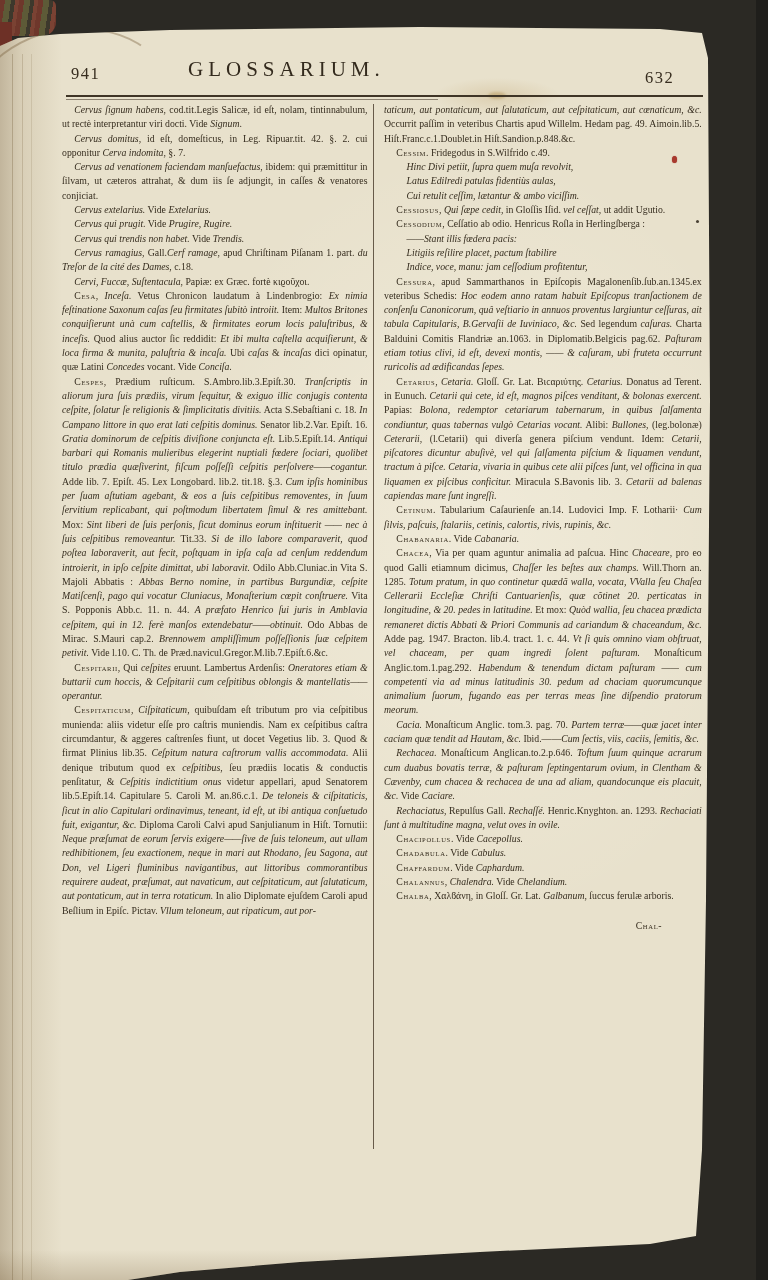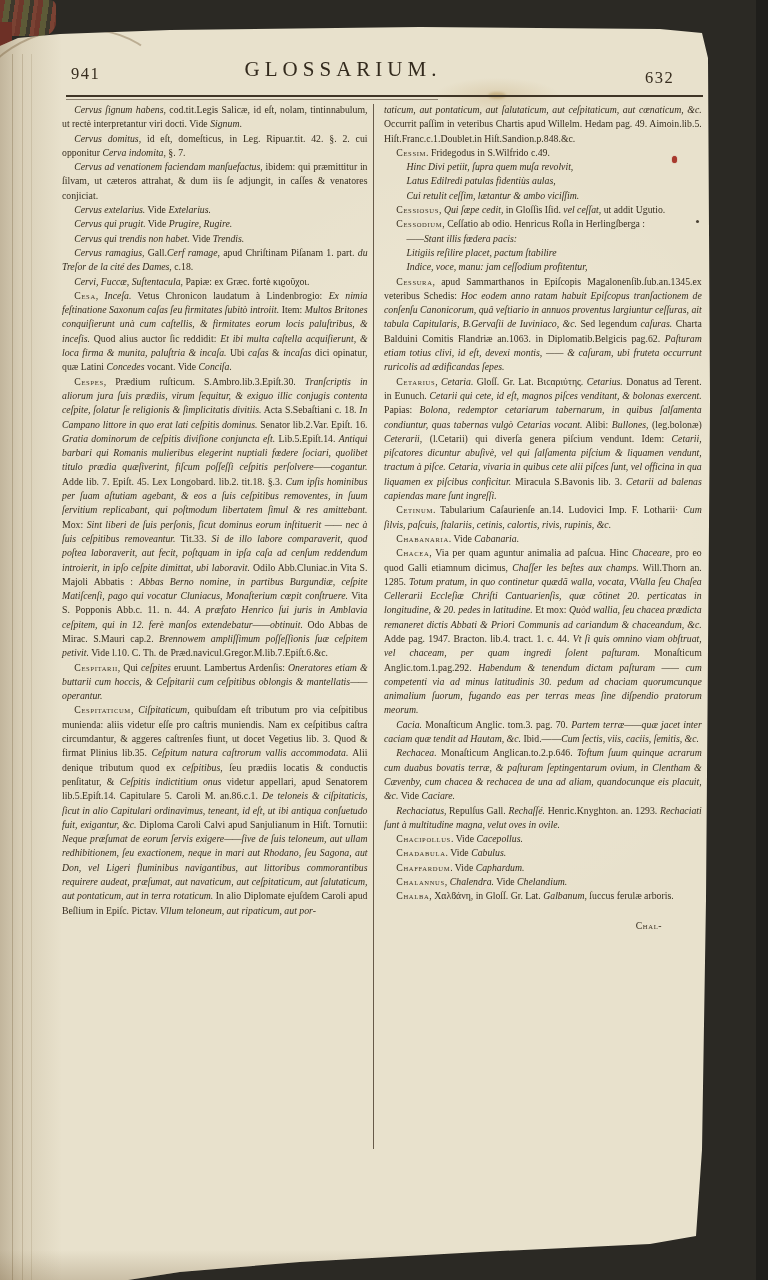--- a/index.html
+++ b/index.html
@@ -21,21 +21,21 @@
       linear-gradient(180deg, rgba(115,90,55,0.20) 0px, rgba(0,0,0,0) 16px),
       linear-gradient(0deg, rgba(115,90,55,0.25) 0px, rgba(0,0,0,0) 30px),
       #e8e1cc;}
   .fore-edge-line{position:absolute;top:54px;width:1px;height:1226px;background:rgba(110,85,50,0.30);}
   .fe1{left:12px;} .fe2{left:22px;background:rgba(110,85,50,0.22);} .fe3{left:31px;background:rgba(110,85,50,0.15);}
   .corner-curve{position:absolute;left:-34px;top:28px;width:210px;height:170px;border:2px solid transparent;
     border-top-color:rgba(120,95,60,0.40);border-radius:50%;transform:rotate(-9deg);}
   
   .pageno{position:absolute;font-size:16.5px;letter-spacing:1.5px;color:#372d1f;}
   .pn-left{left:71px;top:64px;} .pn-right{left:645px;top:68px;}
-  .title{position:absolute;left:188px;top:57px;width:310px;text-align:center;
+  .title{position:absolute;left:188px;top:57px;width:310px;text-align:left;
     font-size:21px;letter-spacing:5px;color:#332a1d;}
   .rule1{position:absolute;left:66px;top:95px;width:637px;height:2px;background:#3f3526;}
   .rule2{position:absolute;left:66px;top:99px;width:372px;height:1px;background:rgba(63,53,38,0.55);}
   .vrule{position:absolute;left:373px;top:104px;width:1px;height:1045px;background:rgba(70,56,40,0.80);}
   
   .col{position:absolute;top:103px;text-align:justify;font-size:10.4px;line-height:14.3px;
     color:#352c1e;transform:scaleX(0.94);transform-origin:0 0;}
   .col-left{left:62px;width:325px;}
   .col-right{left:384px;width:338px;}
   .col p{margin:0;}

